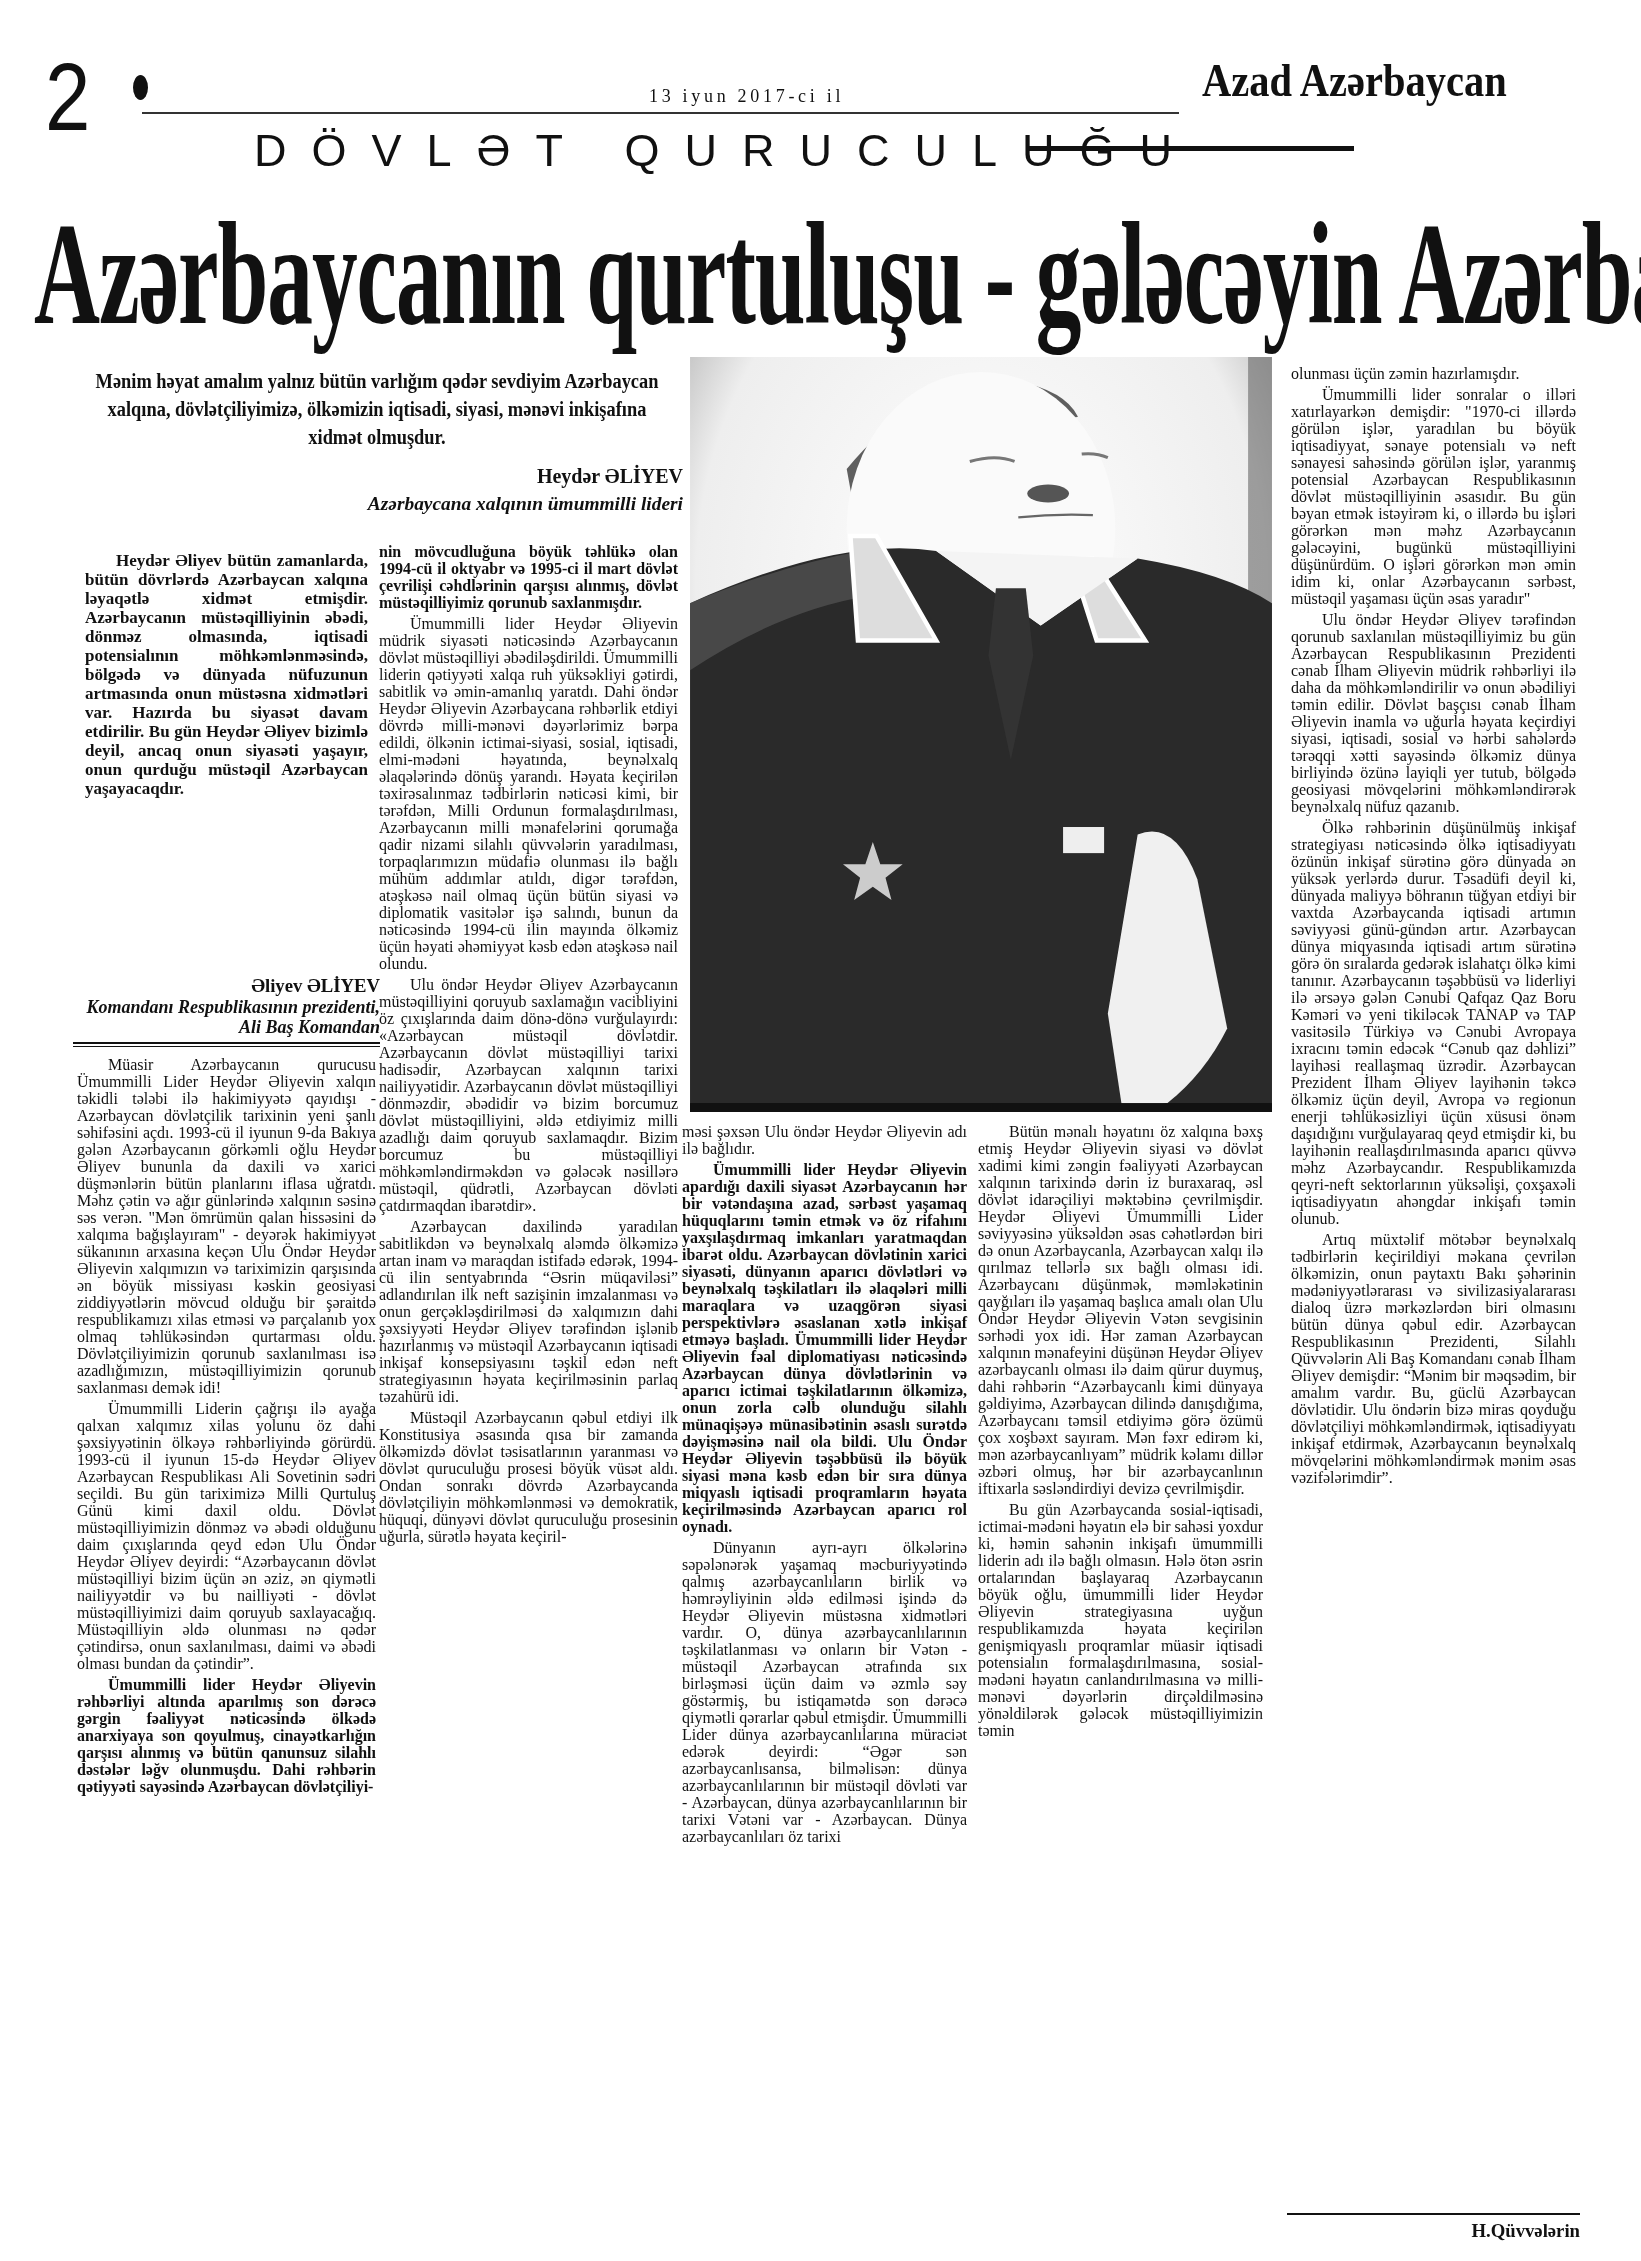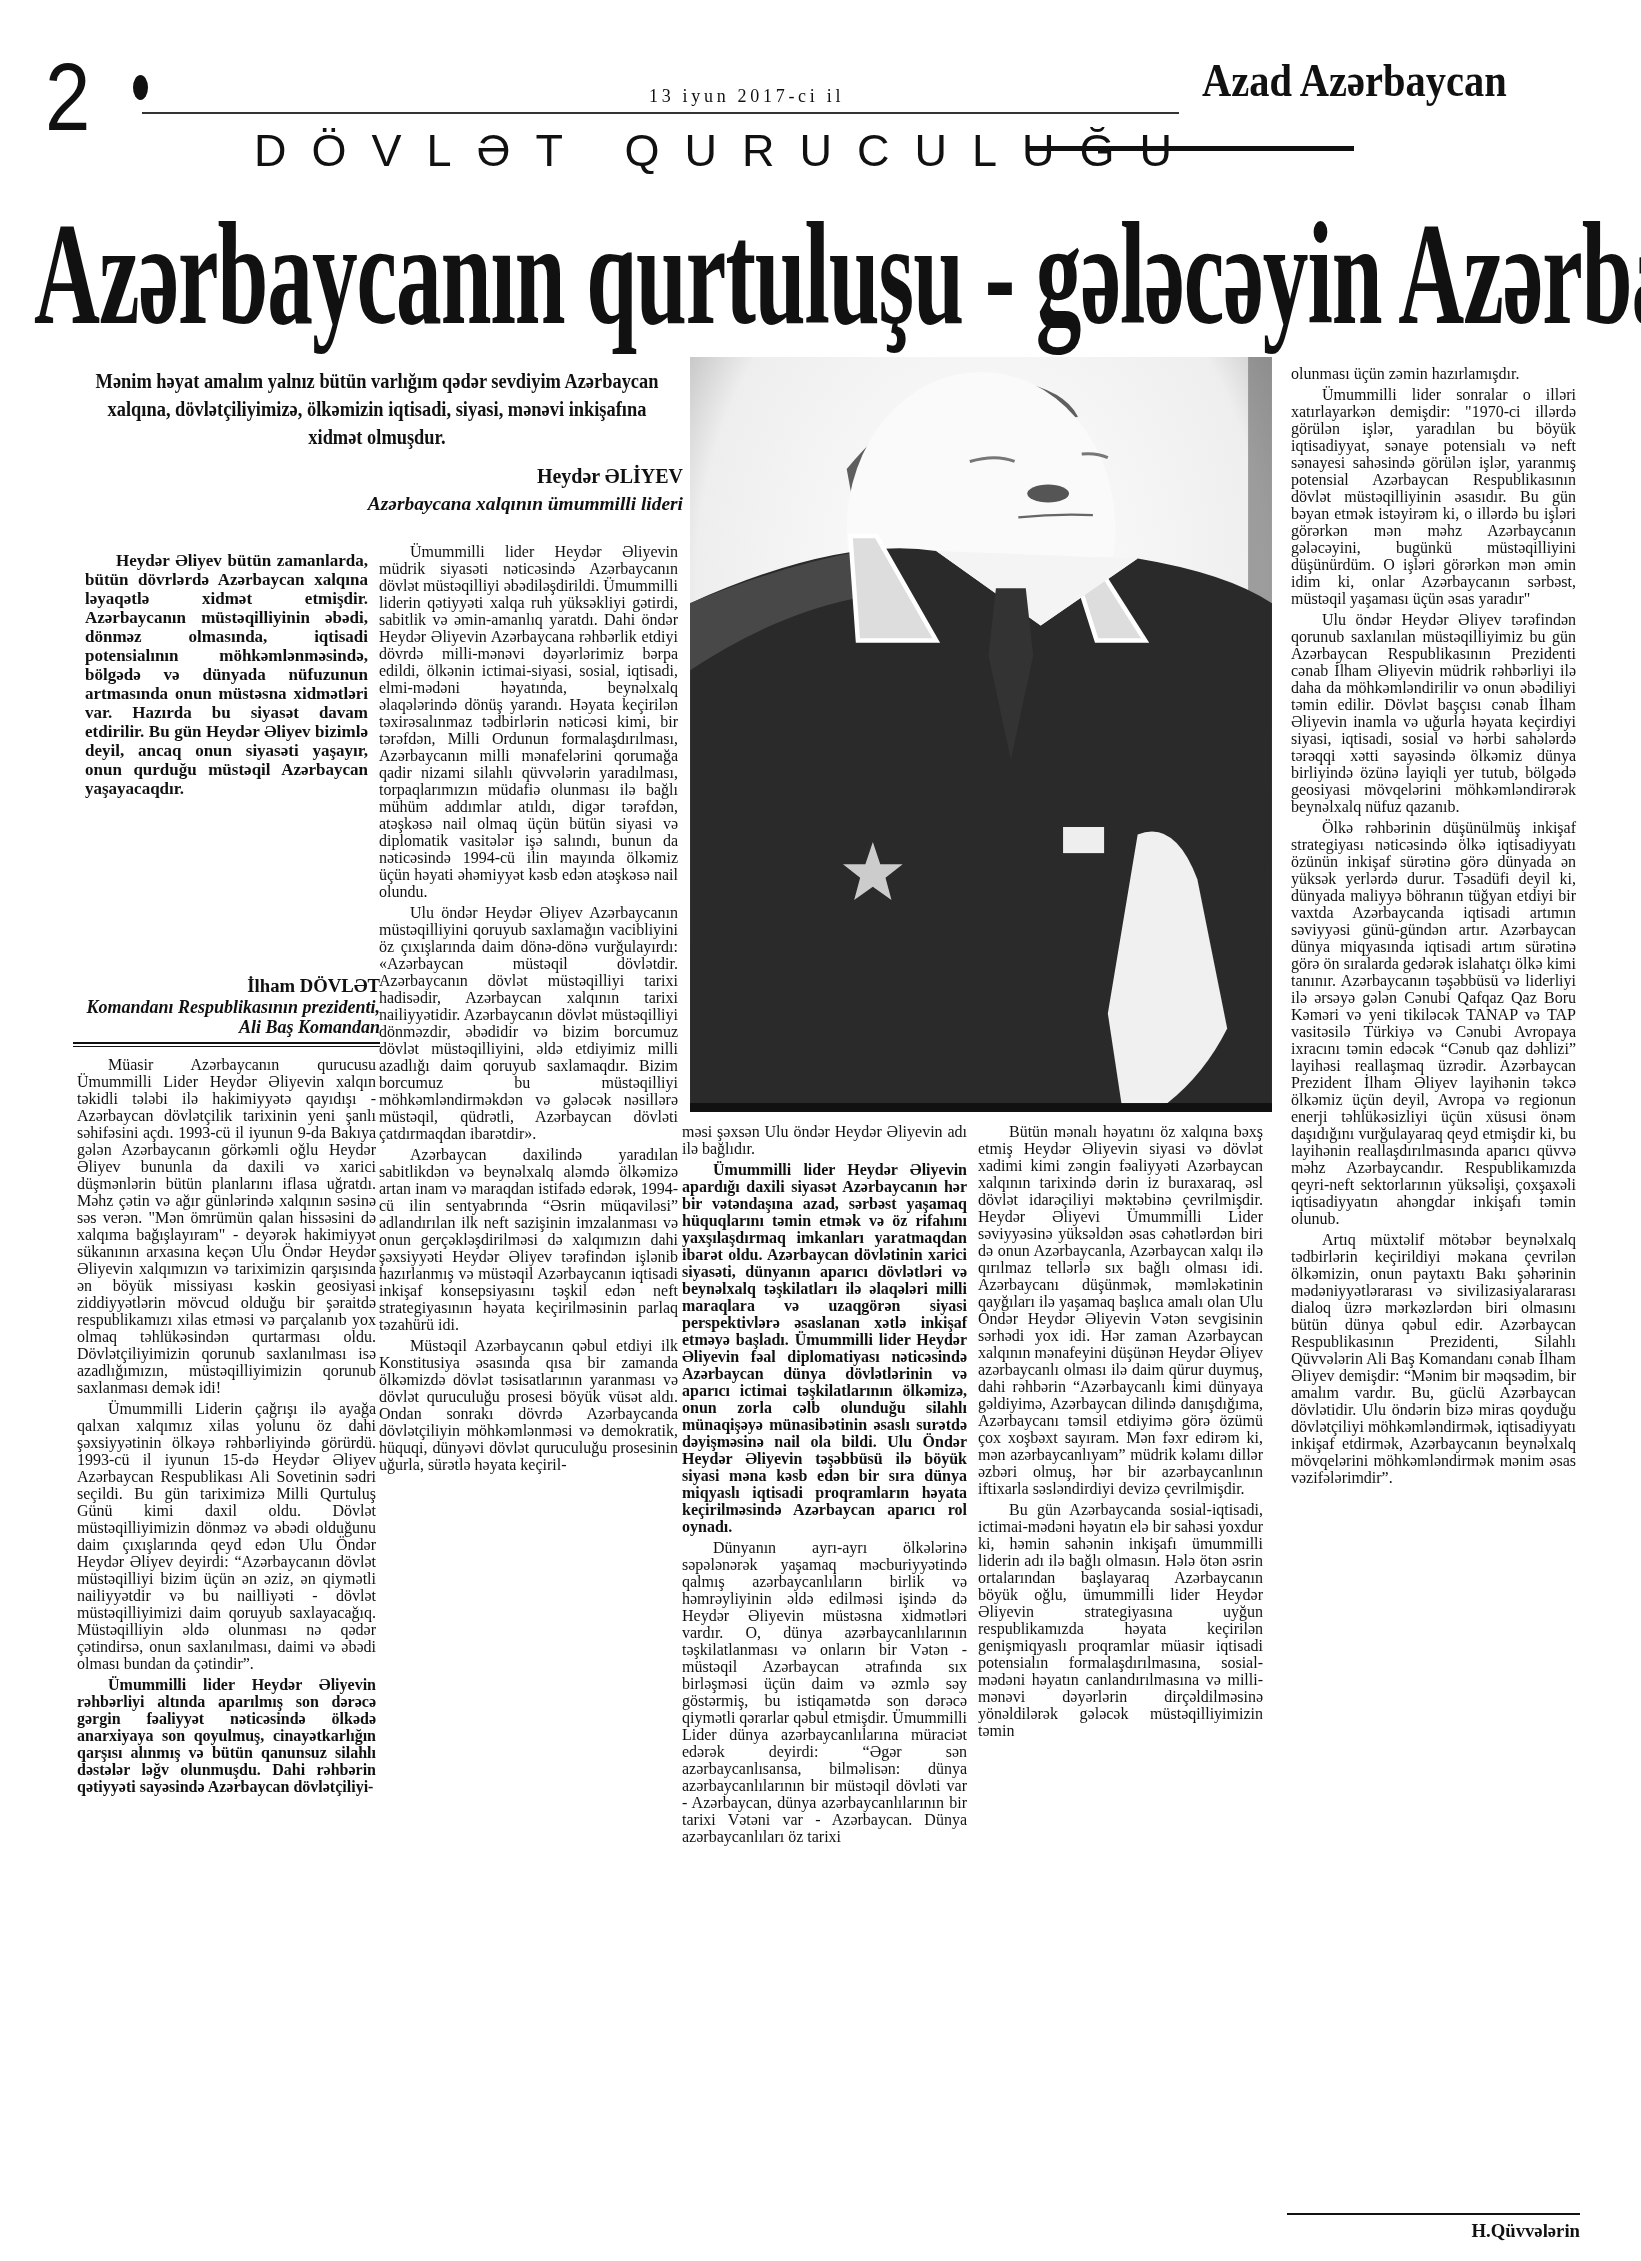--- a/index.html
+++ b/index.html
@@ -52,21 +52,21 @@
 
 <div class="abs headline">Azərbaycanın qurtuluşu - gələcəyin Azərbaycanı</div>
 
 <div class="abs epigraph">Mənim həyat amalım yalnız bütün varlığım qədər sevdiyim Azərbaycan xalqına, dövlətçiliyimizə, ölkəmizin iqtisadi, siyasi, mənəvi inkişafına xidmət olmuşdur.</div>
 <div class="abs sig1">Heydər ƏLİYEV</div>
 <div class="abs sig1-role">Azərbaycana xalqının ümummilli lideri</div>
 
 <div class="abs quote-box">
   <p>Heydər Əliyev bütün zamanlarda, bütün dövrlərdə Azərbaycan xalqına ləyaqətlə xidmət etmişdir. Azərbaycanın müstəqilliyinin əbədi, dönməz olmasında, iqtisadi potensialının möhkəmlənməsində, bölgədə və dünyada nüfuzunun artmasında onun müstəsna xidmətləri var. Hazırda bu siyasət davam etdirilir. Bu gün Heydər Əliyev bizimlə deyil, ancaq onun siyasəti yaşayır, onun qurduğu müstəqil Azərbaycan yaşayacaqdır.</p>
 </div>
-<div class="abs sig2">İlham DÖVLƏT</div>
+<div class="abs sig2">Əliyev ƏLİYEV</div>
 <div class="abs sig2-role">Komandanı Respublikasının prezidenti, Ali Baş Komandan</div>
 <div class="abs dbl-rule"></div>
 
 <div class="abs photo">
   <svg width="582" height="755" viewBox="0 0 780 1012">
     <defs>
       <radialGradient id="bg" cx="50%" cy="30%" r="70%">
         <stop offset="0%" stop-color="#ffffff"></stop>
         <stop offset="70%" stop-color="#eeeeee"></stop>
         <stop offset="100%" stop-color="#999999"></stop>
@@ -101,20 +101,21 @@
   </svg>
 </div>
 
 <div class="col c1" style="top:1052px;">
   <p>Müasir Azərbaycanın qurucusu Ümummilli Lider Heydər Əliyevin xalqın təkidli tələbi ilə hakimiyyətə qayıdışı - Azərbaycan dövlətçilik tarixinin yeni şanlı səhifəsini açdı. 1993-cü il iyunun 9-da Bakıya gələn Azərbaycanın görkəmli oğlu Heydər Əliyev bununla da daxili və xarici düşmənlərin bütün planlarını iflasa uğratdı. Məhz çətin və ağır günlərində xalqının səsinə səs verən. "Mən ömrümün qalan hissəsini də xalqıma bağışlayıram" - deyərək hakimiyyət sükanının arxasına keçən Ulu Öndər Heydər Əliyevin xalqımızın və tariximizin qarşısında ən böyük missiyası kəskin geosiyasi ziddiyyətlərin mövcud olduğu bir şəraitdə respublikamızı xilas etməsi və parçalanıb yox olmaq təhlükəsindən qurtarması oldu. Dövlətçiliyimizin qorunub saxlanılması isə azadlığımızın, müstəqilliyimizin qorunub saxlanması demək idi!</p>
   <p>Ümummilli Liderin çağrışı ilə ayağa qalxan xalqımız xilas yolunu öz dahi şəxsiyyətinin ölkəyə rəhbərliyində görürdü. 1993-cü il iyunun 15-də Heydər Əliyev Azərbaycan Respublikası Ali Sovetinin sədri seçildi. Bu gün tariximizə Milli Qurtuluş Günü kimi daxil oldu. Dövlət müstəqilliyimizin dönməz və əbədi olduğunu daim çıxışlarında qeyd edən Ulu Öndər Heydər Əliyev deyirdi: “Azərbaycanın dövlət müstəqilliyi bizim üçün ən əziz, ən qiymətli nailiyyətdir və bu nailliyəti - dövlət müstəqilliyimizi daim qoruyub saxlayacağıq. Müstəqilliyin əldə olunması nə qədər çətindirsə, onun saxlanılması, daimi və əbədi olması bundan da çətindir”.</p>
   <p class="b">Ümummilli lider Heydər Əliyevin rəhbərliyi altında aparılmış son dərəcə gərgin fəaliyyət nəticəsində ölkədə anarxiyaya son qoyulmuş, cinayətkarlığın qarşısı alınmış və bütün qanunsuz silahlı dəstələr ləğv olunmuşdu. Dahi rəhbərin qətiyyəti sayəsində Azərbaycan dövlətçiliyi-</p>
 </div>
 
 <div class="col c2" style="top:539px;">
+  <p class="noindent b">nin mövcudluğuna böyük təhlükə olan 1994-cü il oktyabr və 1995-ci il mart dövlət çevrilişi cəhdlərinin qarşısı alınmış, dövlət müstəqilliyimiz qorunub saxlanmışdır.</p>
   <p>Ümummilli lider Heydər Əliyevin müdrik siyasəti nəticəsində Azərbaycanın dövlət müstəqilliyi əbədiləşdirildi. Ümummilli liderin qətiyyəti xalqa ruh yüksəkliyi gətirdi, sabitlik və əmin-amanlıq yaratdı. Dahi öndər Heydər Əliyevin Azərbaycana rəhbərlik etdiyi dövrdə milli-mənəvi dəyərlərimiz bərpa edildi, ölkənin ictimai-siyasi, sosial, iqtisadi, elmi-mədəni həyatında, beynəlxalq əlaqələrində dönüş yarandı. Həyata keçirilən təxirəsalınmaz tədbirlərin nəticəsi kimi, bir tərəfdən, Milli Ordunun formalaşdırılması, Azərbaycanın milli mənafelərini qorumağa qadir nizami silahlı qüvvələrin yaradılması, torpaqlarımızın müdafiə olunması ilə bağlı mühüm addımlar atıldı, digər tərəfdən, atəşkəsə nail olmaq üçün bütün siyasi və diplomatik vasitələr işə salındı, bunun da nəticəsində 1994-cü ilin mayında ölkəmiz üçün həyati əhəmiyyət kəsb edən atəşkəsə nail olundu.</p>
   <p>Ulu öndər Heydər Əliyev Azərbaycanın müstəqilliyini qoruyub saxlamağın vacibliyini öz çıxışlarında daim dönə-dönə vurğulayırdı: «Azərbaycan müstəqil dövlətdir. Azərbaycanın dövlət müstəqilliyi tarixi hadisədir, Azərbaycan xalqının tarixi nailiyyətidir. Azərbaycanın dövlət müstəqilliyi dönməzdir, əbədidir və bizim borcumuz dövlət müstəqilliyini, əldə etdiyimiz milli azadlığı daim qoruyub saxlamaqdır. Bizim borcumuz bu müstəqilliyi möhkəmləndirməkdən və gələcək nəsillərə müstəqil, qüdrətli, Azərbaycan dövləti çatdırmaqdan ibarətdir».</p>
   <p>Azərbaycan daxilində yaradılan sabitlikdən və beynəlxalq aləmdə ölkəmizə artan inam və maraqdan istifadə edərək, 1994-cü ilin sentyabrında “Əsrin müqaviləsi” adlandırılan ilk neft sazişinin imzalanması və onun gerçəkləşdirilməsi də xalqımızın dahi şəxsiyyəti Heydər Əliyev tərəfindən işlənib hazırlanmış və müstəqil Azərbaycanın iqtisadi inkişaf konsepsiyasını təşkil edən neft strategiyasının həyata keçirilməsinin parlaq təzahürü idi.</p>
   <p>Müstəqil Azərbaycanın qəbul etdiyi ilk Konstitusiya əsasında qısa bir zamanda ölkəmizdə dövlət təsisatlarının yaranması və dövlət quruculuğu prosesi böyük vüsət aldı. Ondan sonrakı dövrdə Azərbaycanda dövlətçiliyin möhkəmlənməsi və demokratik, hüquqi, dünyəvi dövlət quruculuğu prosesinin uğurla, sürətlə həyata keçiril-</p>
 </div>
 
 <div class="col c3" style="top:1119px;">
   <p class="noindent">məsi şəxsən Ulu öndər Heydər Əliyevin adı ilə bağlıdır.</p>
   <p class="b">Ümummilli lider Heydər Əliyevin apardığı daxili siyasət Azərbaycanın hər bir vətəndaşına azad, sərbəst yaşamaq hüquqlarını təmin etmək və öz rifahını yaxşılaşdırmaq imkanları yaratmaqdan ibarət oldu. Azərbaycan dövlətinin xarici siyasəti, dünyanın aparıcı dövlətləri və beynəlxalq təşkilatları ilə əlaqələri milli maraqlara və uzaqgörən siyasi perspektivlərə əsaslanan xətlə inkişaf etməyə başladı. Ümummilli lider Heydər Əliyevin fəal diplomatiyası nəticəsində Azərbaycan dünya dövlətlərinin və aparıcı ictimai təşkilatlarının ölkəmizə, onun zorla cəlb olunduğu silahlı münaqişəyə münasibətinin əsaslı surətdə dəyişməsinə nail ola bildi. Ulu Öndər Heydər Əliyevin təşəbbüsü ilə böyük siyasi məna kəsb edən bir sıra dünya miqyaslı iqtisadi proqramların həyata keçirilməsində Azərbaycan aparıcı rol oynadı.</p>
   <p>Dünyanın ayrı-ayrı ölkələrinə səpələnərək yaşamaq məcburiyyətində qalmış azərbaycanlıların birlik və həmrəyliyinin əldə edilməsi işində də Heydər Əliyevin müstəsna xidmətləri vardır. O, dünya azərbaycanlılarının təşkilatlanması və onların bir Vətən - müstəqil Azərbaycan ətrafında sıx birləşməsi üçün daim və əzmlə səy göstərmiş, bu istiqamətdə son dərəcə qiymətli qərarlar qəbul etmişdir. Ümummilli Lider dünya azərbaycanlılarına müraciət edərək deyirdi: “Əgər sən azərbaycanlısansa, bilməlisən: dünya azərbaycanlılarının bir müstəqil dövləti var - Azərbaycan, dünya azərbaycanlılarının bir tarixi Vətəni var - Azərbaycan. Dünya azərbaycanlıları öz tarixi</p>

